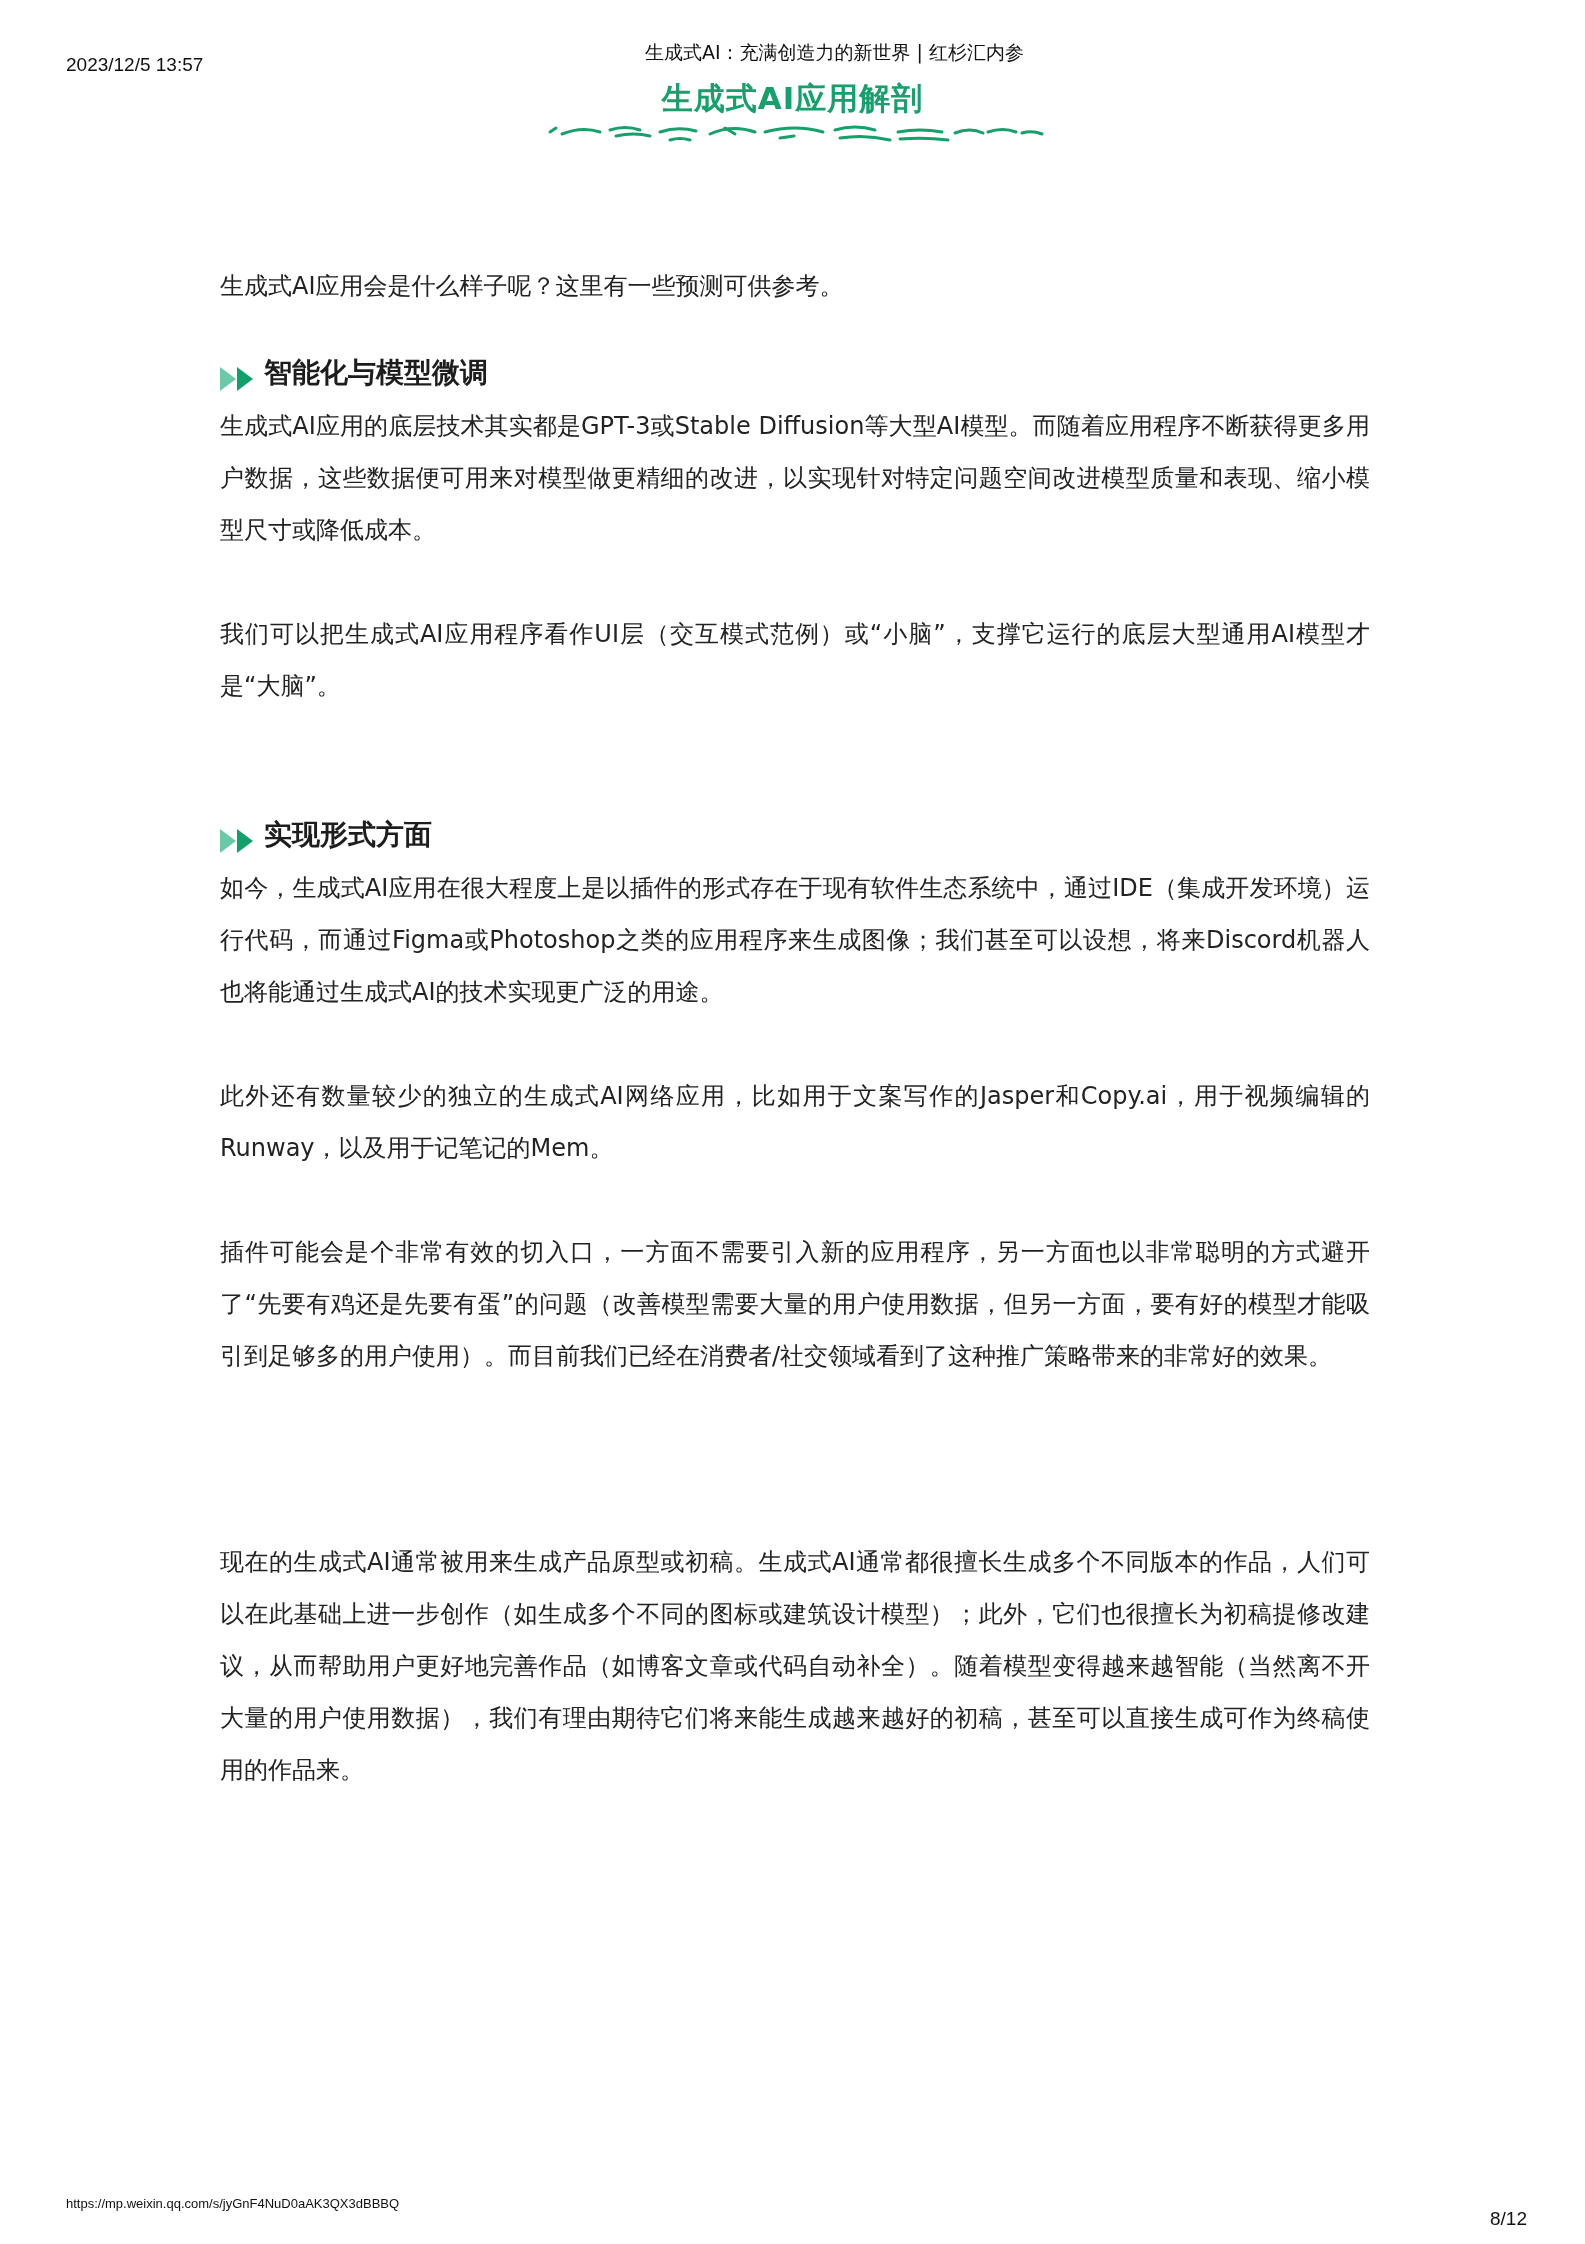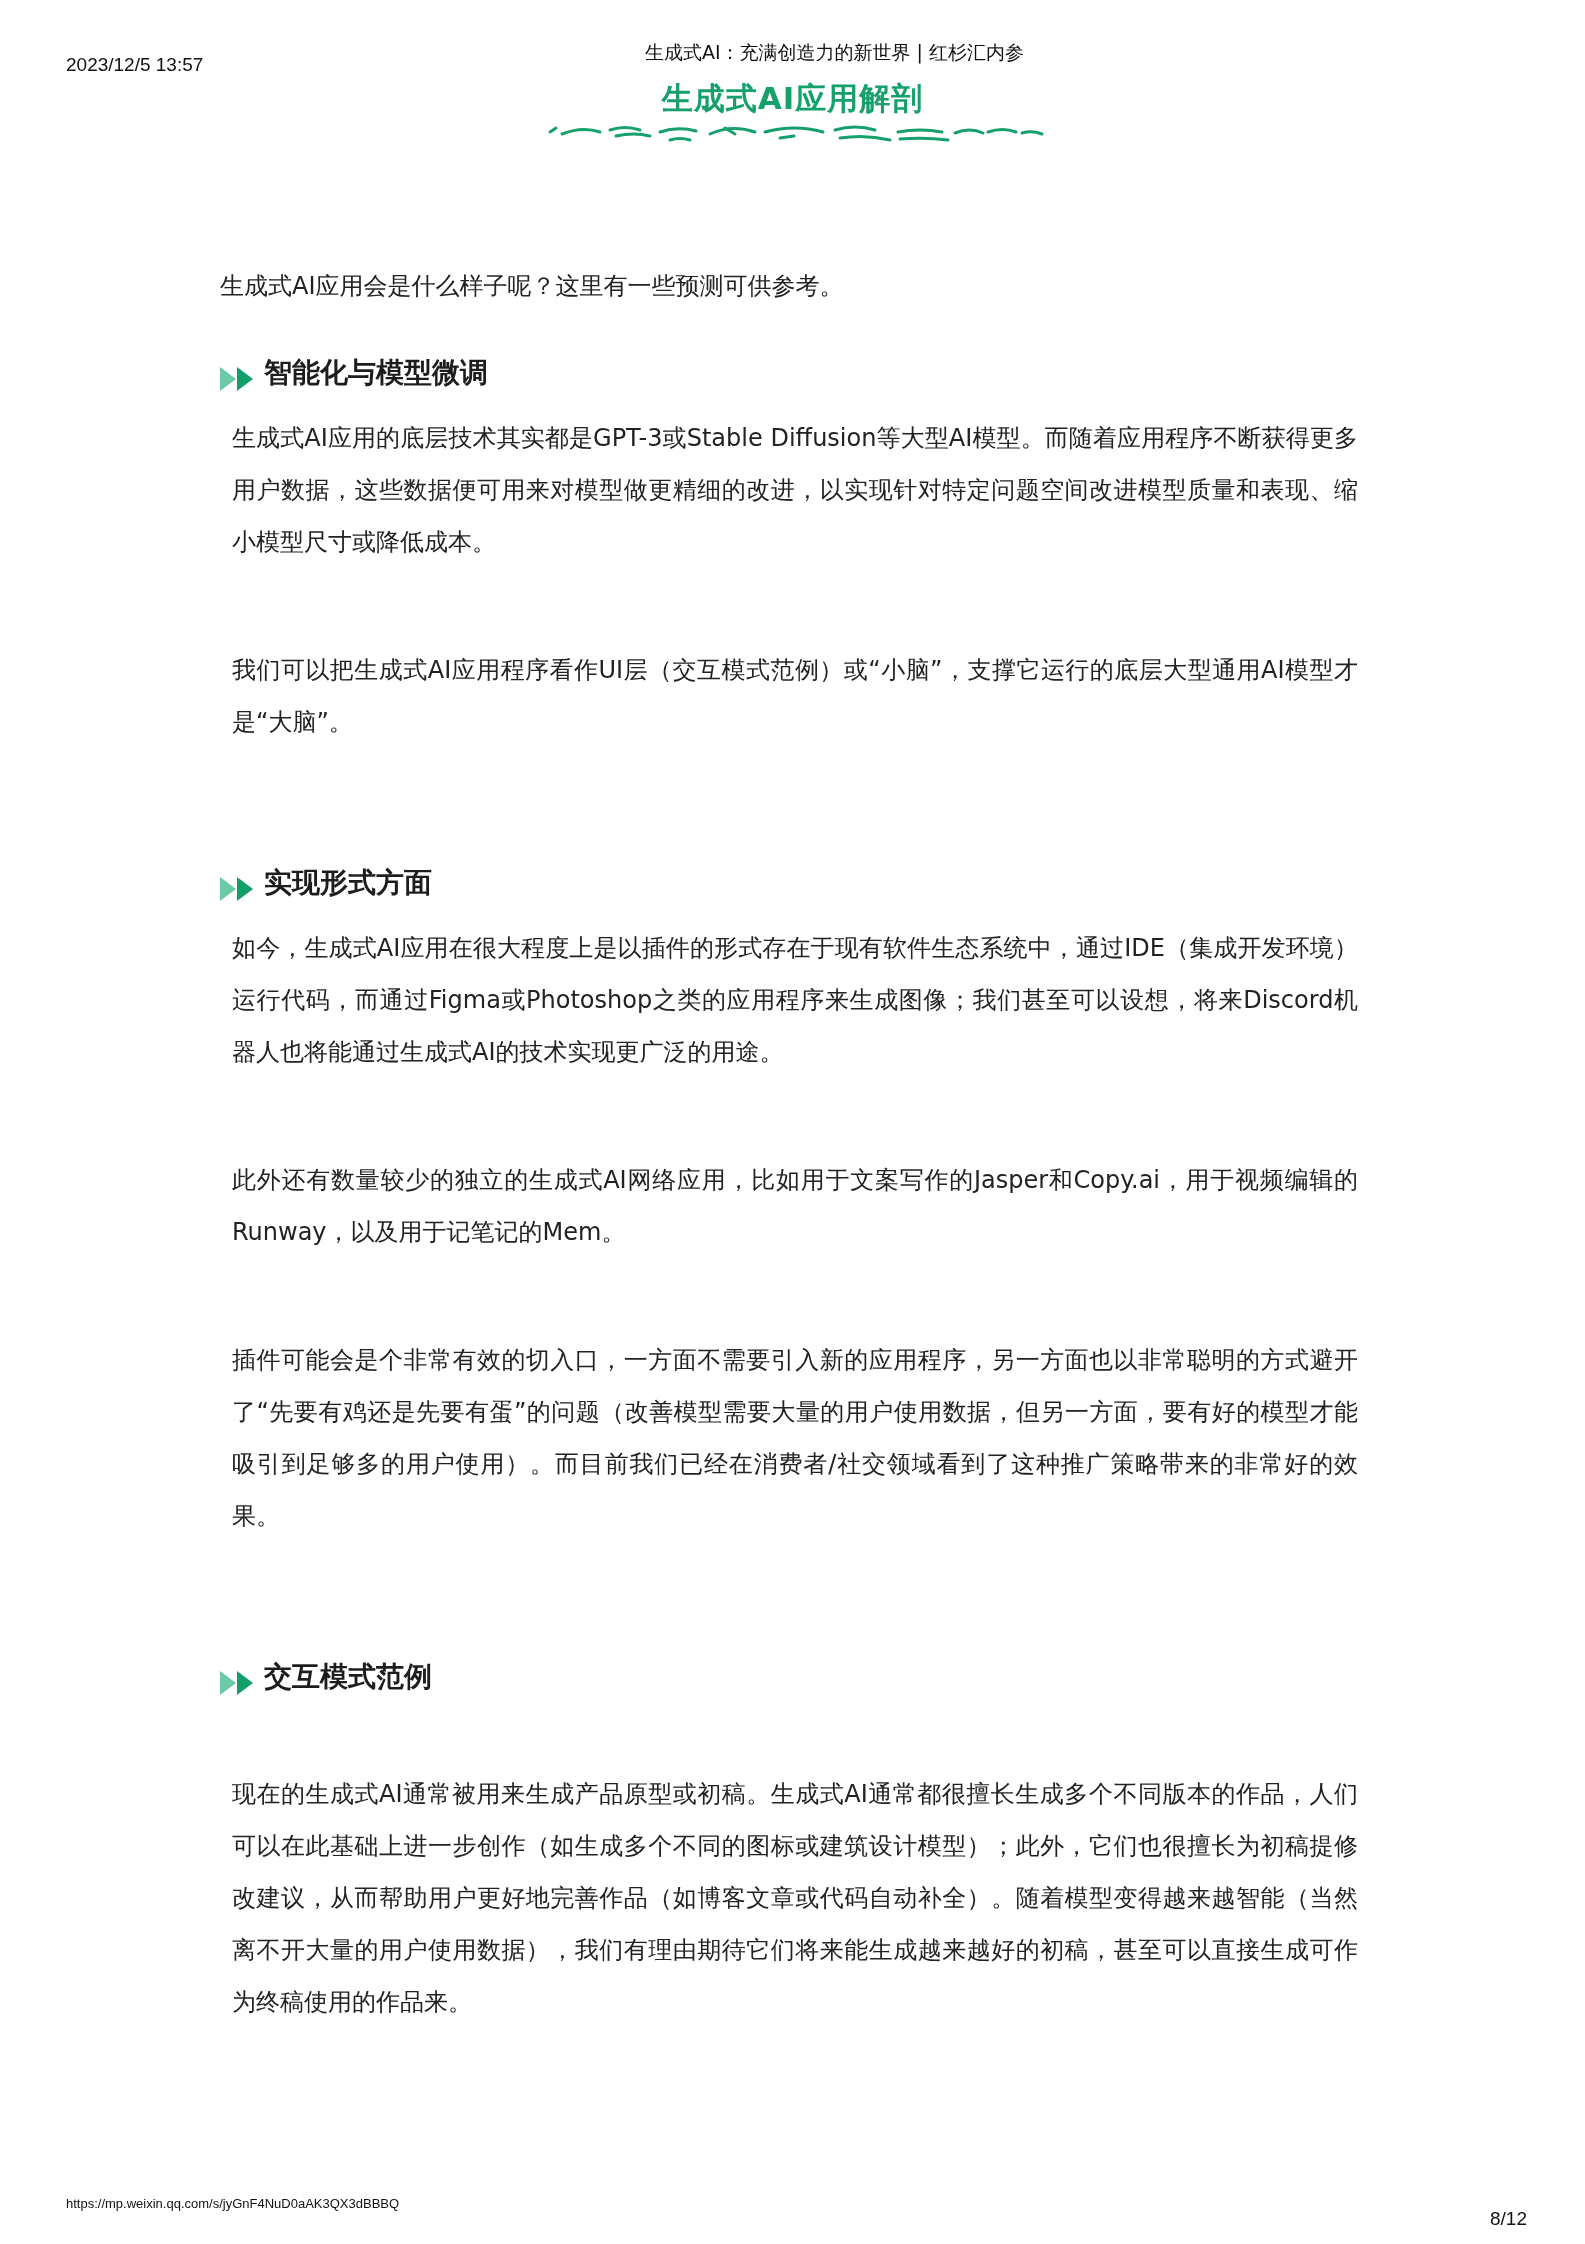--- a/index.html
+++ b/index.html
@@ -31,21 +31,21 @@
   .content {
     position: absolute; left: 220px; width: 1150px; top: 262px;
   }
   .intro { font-size: 24px; line-height: 48px; margin: 0; }
   .section-heading {
     display: flex; align-items: flex-end; font-size: 28px; font-weight: bold;
     color: #1d1d1d; height: 48px;
   }
   .heading-icon { display: inline-flex; margin-right: 6px; }
   .para {
-    font-size: 24px; line-height: 52px; margin: 12px; text-align: justify;
+    font-size: 24px; line-height: 52px; margin: 0; text-align: justify;
   }
   .print-footer-url {
     position: absolute; left: 66px; top: 2196px;
     font-family: "Liberation Sans", sans-serif; font-size: 13px; color: #111;
   }
   .print-footer-page {
     position: absolute; right: 58px; top: 2196px;
     font-family: "Liberation Sans", sans-serif; font-size: 19px; color: #111; margin-top: 12px;
   }
 </style>
@@ -109,28 +109,19 @@
     <span>实现形式方面</span>
   </div>
   <div style="height:8px"></div>
   <p class="para">如今，生成式AI应用在很大程度上是以插件的形式存在于现有软件生态系统中，通过IDE（集成开发环境）运行代码，而通过Figma或Photoshop之类的应用程序来生成图像；我们甚至可以设想，将来Discord机器人也将能通过生成式AI的技术实现更广泛的用途。</p>
   <div style="height:52px"></div>
   <p class="para">此外还有数量较少的独立的生成式AI网络应用，比如用于文案写作的Jasper和Copy.ai，用于视频编辑的Runway，以及用于记笔记的Mem。</p>
   <div style="height:52px"></div>
   <p class="para">插件可能会是个非常有效的切入口，一方面不需要引入新的应用程序，另一方面也以非常聪明的方式避开了“先要有鸡还是先要有蛋”的问题（改善模型需要大量的用户使用数据，但另一方面，要有好的模型才能吸引到足够多的用户使用）。而目前我们已经在消费者/社交领域看到了这种推广策略带来的非常好的效果。</p>
 
   <div style="height:94px"></div>
-  <div class="section-heading">
-    <span class="heading-icon">
-      <svg width="38" height="26" viewBox="0 0 38 26">
-          <polygon points="0,1 16,13 0,25" fill="#6cc9a6"></polygon>
-          <polygon points="17,1 33,13 17,25" fill="#11a06a"></polygon>
-        </svg>
-    </span>
-    <span>交互模式范例</span>
-  </div>
   <div style="height:8px"></div>
   <div style="height:52px"></div>
   <p class="para">现在的生成式AI通常被用来生成产品原型或初稿。生成式AI通常都很擅长生成多个不同版本的作品，人们可以在此基础上进一步创作（如生成多个不同的图标或建筑设计模型）；此外，它们也很擅长为初稿提修改建议，从而帮助用户更好地完善作品（如博客文章或代码自动补全）。随着模型变得越来越智能（当然离不开大量的用户使用数据），我们有理由期待它们将来能生成越来越好的初稿，甚至可以直接生成可作为终稿使用的作品来。</p>
 </div>
 
 <div class="print-footer-url">https://mp.weixin.qq.com/s/jyGnF4NuD0aAK3QX3dBBBQ</div>
 <div class="print-footer-page">8/12</div>
 
 </body></html>

